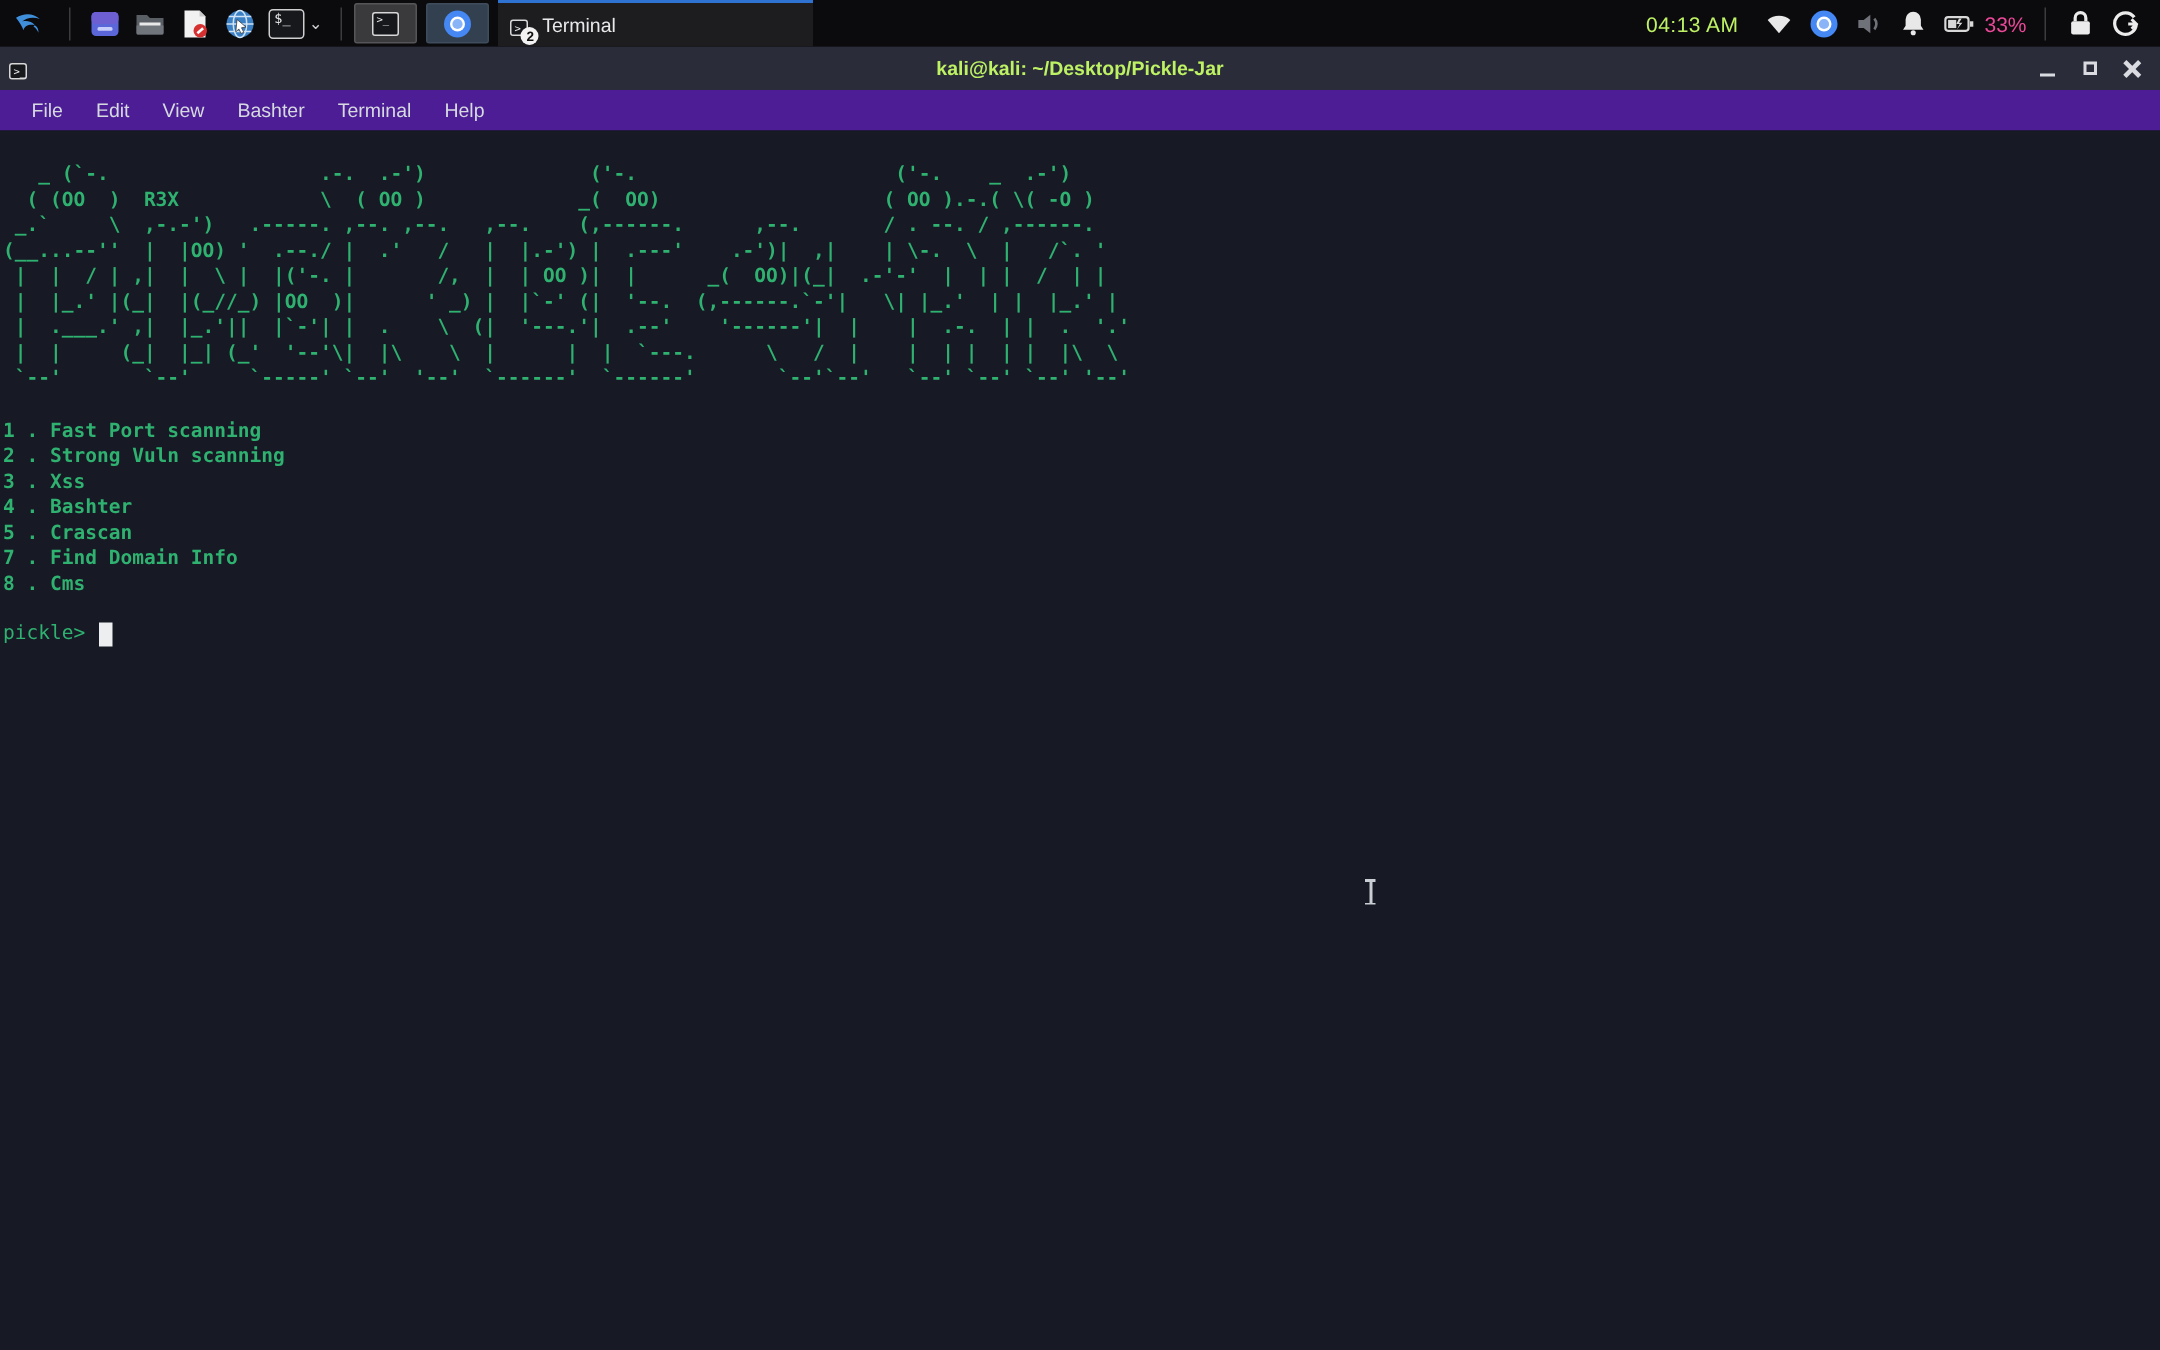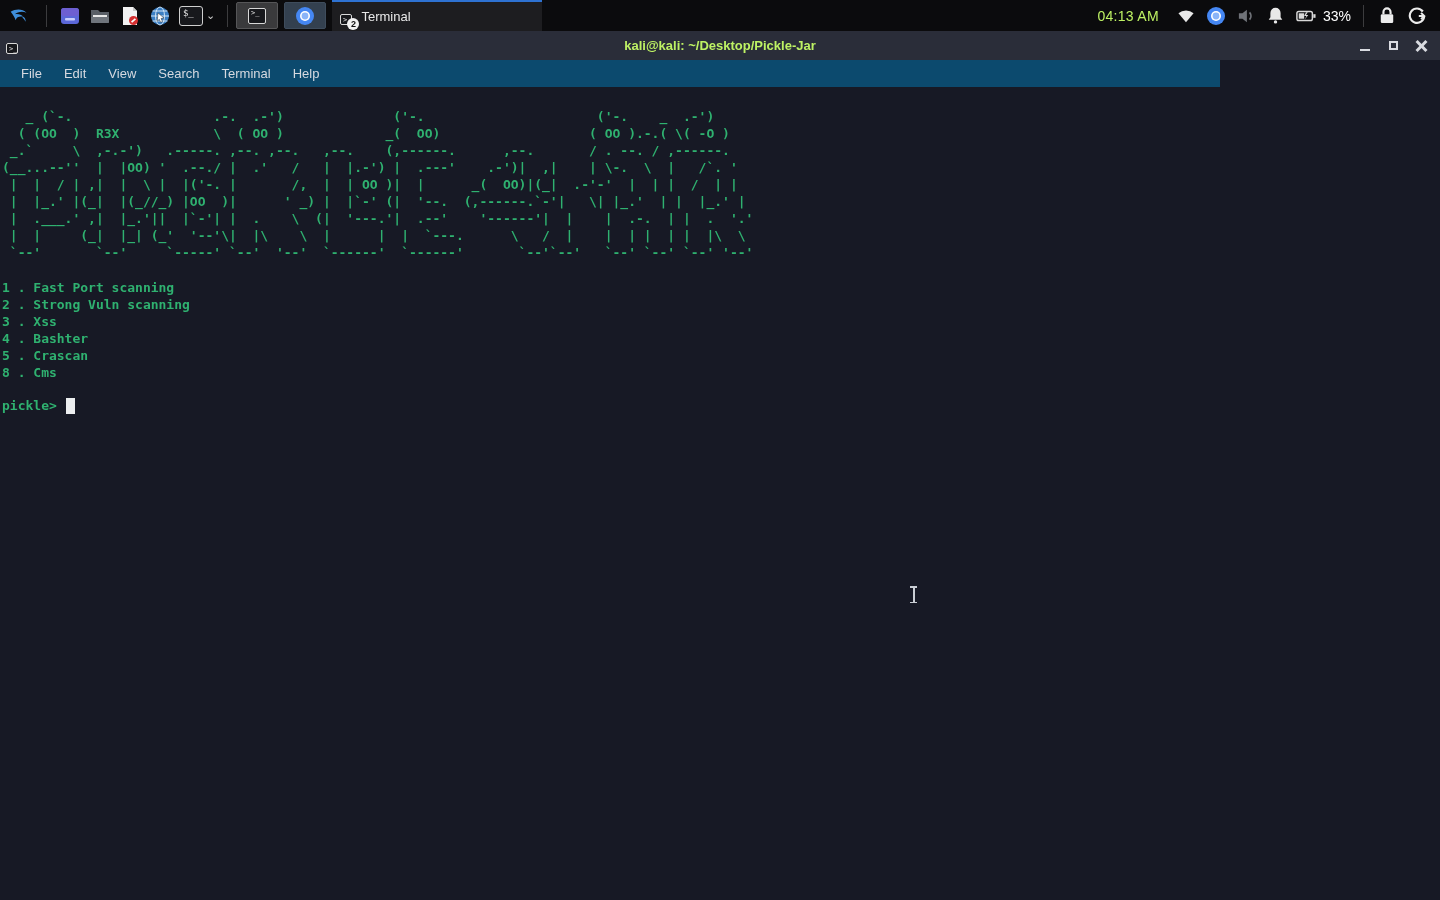--- a/index.html
+++ b/index.html
@@ -39,21 +39,21 @@
   }
   .task-active .ticon { position:relative; margin-right:9px; }
   .badge {
     position:absolute; right:-7px; bottom:-4px; width:12px; height:12px; border-radius:50%;
     background:#f2f2f2; color:#111; font-size:9px; font-weight:bold; line-height:12px; text-align:center;
   }
   .task-label { color:#e9e9e9; font-size:13px; }
   .tb-right { margin-left:auto; display:flex; align-items:center; height:100%; padding-right:8px; }
   .clock { color:#bef264; font-size:14px; margin-right:12px; letter-spacing:0.3px; }
   .tray { width:22px; height:22px; display:flex; align-items:center; justify-content:center; margin:0 4px; cursor:pointer; }
-  .batt-pct { color:#ffffff; font-size:14px; margin:0 4px 0 2px; }
+  .batt-pct { color:#ec4899; font-size:14px; margin:0 4px 0 2px; }
   
   .titlebar {
     position:absolute; top:31px; left:0; width:1440px; height:29px;
     background:#2a2d39; display:flex; align-items:center;
   }
   .titlebar .wicon { margin-left:6px; }
   .title-text {
     position:absolute; left:0; right:0; text-align:center;
     color:#bef264; font-size:13px; font-weight:bold;
   }
@@ -62,36 +62,36 @@
   .wc-min-glyph { width:10px; height:2px; background:#d9dbe1; margin-top:8px; }
   .wc-max-glyph { width:9px; height:9px; border:2px solid #d9dbe1; }
   .wc-x { position:relative; width:11px; height:11px; }
   .wc-x::before, .wc-x::after {
     content:""; position:absolute; left:4px; top:-1px; width:3px; height:14px; background:#d9dbe1;
   }
   .wc-x::before { transform:rotate(45deg); }
   .wc-x::after  { transform:rotate(-45deg); }
   
   .menubar {
-    position:absolute; top:60px; left:0; width:1220px; height:27px;
-    background:#0c4a6e; display:flex; align-items:center; padding-left:10px;
+    position:absolute; top:60px; left:0; width:1440px; height:27px;
+    background:#4c1d95; display:flex; align-items:center; padding-left:10px;
   }
   .menu-item { color:#d6d9e0; font-size:13px; padding:4px 11px; cursor:pointer; }
   
   .terminal {
     position:absolute; top:87px; left:0; width:1440px; height:813px;
     background:#171925; color:#2fb170;
     font-family:"DejaVu Sans Mono",monospace; font-size:13px; line-height:17px;
     cursor:text;
   }
   .banner { margin:21px 0 0 2px; font-family:inherit; font-size:13px; line-height:17px; white-space:pre; font-weight:bold; }
   .welcome { margin:48px 0 0 2px; font-weight:bold; }
   .tmenu { margin:18px 0 0 2px; }
   .tmenu div { height:17px; font-weight:bold; }
-  .promptline { margin:16px 0 0 2px; font-weight:bold; display:flex; align-items:center; }
+  .promptline { margin:16px 0 0 2px; font-weight:normal; display:flex; align-items:center; }
   .cursor-block { display:inline-block; width:9px; height:16px; background:#eceef0; margin-left:9px; }
   
   .ibeam { position:absolute; left:909px; top:586px; width:9px; height:17px; }
   .ibeam .stem { position:absolute; left:4px; top:1px; width:1.5px; height:15px; background:#c9cdd4; }
   .ibeam .cap-t, .ibeam .cap-b { position:absolute; left:1px; width:7px; height:1.5px; background:#c9cdd4; }
   .ibeam .cap-t { top:0; } .ibeam .cap-b { bottom:0; }
 </style>
 </head>
 <body>
 
@@ -224,41 +224,42 @@
     <span class="wc">
         <span class="wc-x"></span>
       </span>
   </span>
 </div>
 
 <div class="menubar">
   <span class="menu-item">File</span>
   <span class="menu-item">Edit</span>
   <span class="menu-item">View</span>
-  <span class="menu-item">Search</span>
+  <span class="menu-item">Bashter</span>
   <span class="menu-item">Terminal</span>
   <span class="menu-item">Help</span>
 </div>
 
 <div class="terminal">
   <pre class="banner">   _ (`-.                  .-.  .-')              ('-.                      ('-.    _  .-')
   ( (OO  )  R3X            \  ( OO )             _(  OO)                   ( OO ).-.( \( -O )
  _.`     \  ,-.-')   .-----. ,--. ,--.   ,--.    (,------.      ,--.       / . --. / ,------.
 (__...--''  |  |OO) '  .--./ |  .'   /   |  |.-') |  .---'    .-')|  ,|    | \-.  \  |   /`. '
  |  |  / | ,|  |  \ |  |('-. |       /,  |  | OO )|  |      _(  OO)|(_|  .-'-'  |  | |  /  | |
  |  |_.' |(_|  |(_//_) |OO  )|      ' _) |  |`-' (|  '--.  (,------.`-'|   \| |_.'  | |  |_.' |
  |  .___.' ,|  |_.'||  |`-'| |  .    \  (|  '---.'|  .--'    '------'|  |    |  .-.  | |  .  '.'
  |  |     (_|  |_| (_'  '--'\|  |\    \  |      |  |  `---.      \   /  |    |  | |  | |  |\  \
  `--'       `--'     `-----' `--'  '--'  `------'  `------'       `--'`--'   `--' `--' `--' '--'</pre>
   <div class="tmenu">
     <div>1 . Fast Port scanning</div>
     <div>2 . Strong Vuln scanning</div>
     <div>3 . Xss</div>
     <div>4 . Bashter</div>
     <div>5 . Crascan</div>
+    <div>7 . Find Domain Info</div>
     <div>8 . Cms</div>
   </div>
   <div class="promptline">
     <span>pickle&gt;</span>
     <span class="cursor-block"></span>
   </div>
 </div>
 
 <div class="ibeam">
   <div class="stem"></div>

